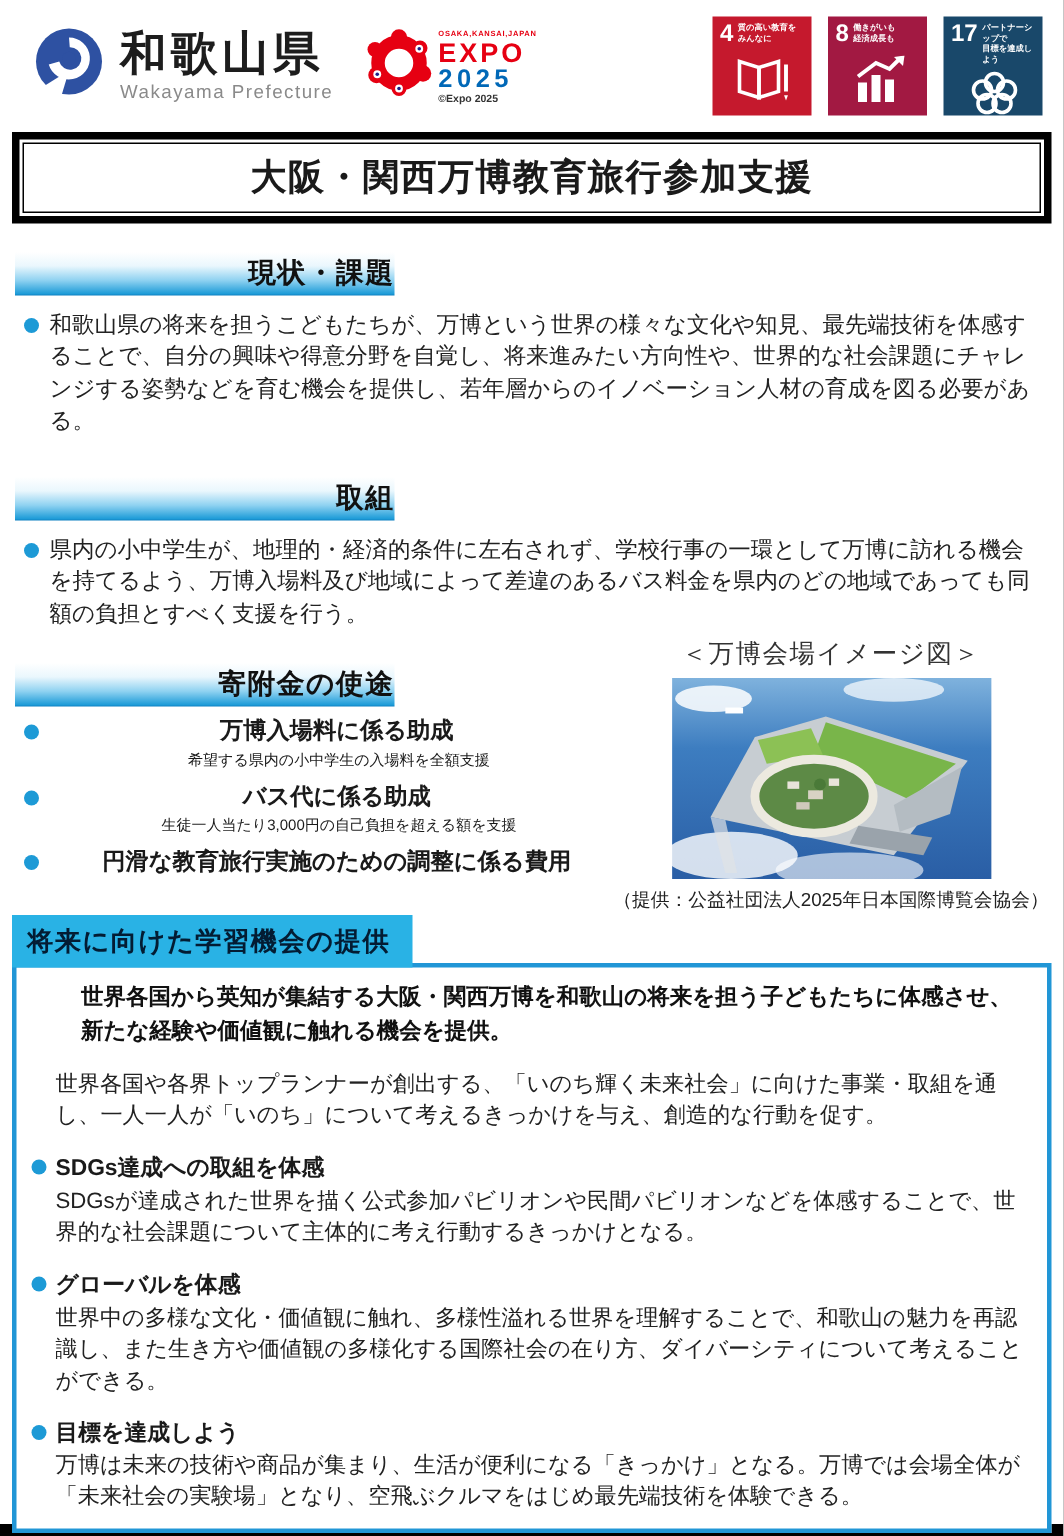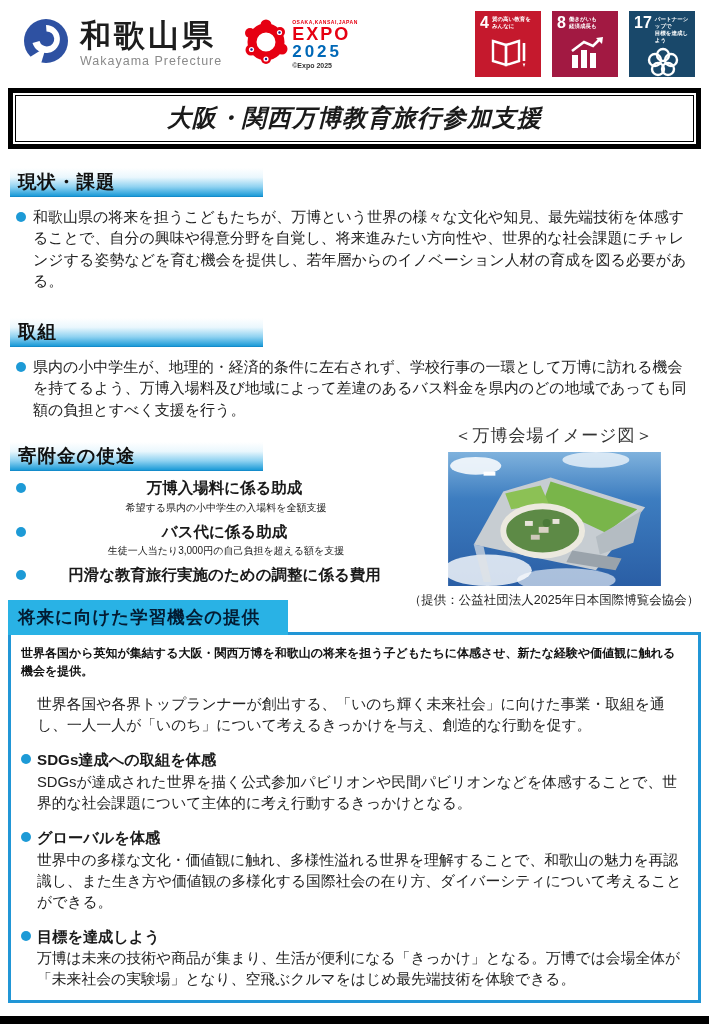--- a/index.html
+++ b/index.html
@@ -24,28 +24,28 @@
   .sdg { width:66px; height:66px; color:#fff; padding:4px 3px 2px 5px; display:flex; flex-direction:column; }
   .sdg-4 { background:#C5192D; }
   .sdg-8 { background:#A21942; }
   .sdg-17 { background:#19486A; }
   .sdg-top { display:flex; align-items:flex-start; }
   .sdg-num { font-size:16px; font-weight:bold; line-height:.95; }
   .sdg-label { font-size:5.5px; font-weight:bold; margin-left:3px; margin-top:1px; white-space:pre-line; line-height:1.3; }
   .sdg-icon { flex:1; display:flex; align-items:center; justify-content:center; }
 
   
-  .title-box { margin:4px 8px 0 8px; border:5px solid #000; padding:2px;font-style:italic; }
+  .title-box { margin:4px 8px 0 8px; border:5px solid #000; padding:2px; }
   .title-inner { border:1.5px solid #000; text-align:center; padding:6px 0 7px 0; }
   .title-inner span { font-size:24px; font-weight:bold; letter-spacing:1px; }
 
   
   .sec-bar { margin:0 0 0 10px; width:253px; height:29px;
     background:linear-gradient(180deg,#ffffff 0%,#eaf7fd 32%,#8fd2f1 65%,#1e9cd8 96%,#0d7fc0 100%);
-    padding:1px 0 0 8px; }
+    padding:1px 0 0 8px;text-align:right; }
   .sec-bar span { font-size:18.5px; font-weight:bold; color:#111; letter-spacing:1px; }
 
   
   .bullet-para { position:relative; margin:9px 16px 0 16px; padding-left:17px; font-size:15px; line-height:1.42; color:#222; }
   .dot { position:absolute; left:0; top:6px; width:10px; height:10px; border-radius:50%; background:#1d9ad6; }
 
   
   .two-col { position:relative; margin-top:22px; }
   .kifu-items { margin:6px 0 0 16px; width:400px; }
   .kifu-item { position:relative; padding-left:17px; margin-top:6px;text-align:center; }
@@ -53,23 +53,23 @@
   .kifu-desc { font-size:10px; line-height:1.5; padding-left:3px; }
 
   .venue-col { position:absolute; top:-18px; right:4px; width:302px; text-align:center; }
   .venue-caption { font-size:17px; color:#333; letter-spacing:1px; margin-bottom:5px; }
   .venue-img { width:215px; height:134px; margin:0 auto; display:block; }
   .venue-credit { font-size:12.5px; color:#222; white-space:nowrap; margin-top:6px; }
 
   
   .future-wrap { margin:14px 8px 0 8px; }
   .future-tab { display:inline-block; background:#29b2e5; color:#031c33; font-size:17.5px; font-weight:bold;
-    padding:5px 28px 6px 10px; letter-spacing:1px; position:relative; z-index:2; margin-bottom:-3px; }
+    padding:5px 15px 6px 10px; letter-spacing:1px; position:relative; z-index:2; margin-bottom:-3px;margin-top:10px; }
   .future-box { border:3px solid #2196d6; background:#fff; padding:9px 12px 10px 10px; position:relative; z-index:1; }
-  .future-intro { font-size:12px; font-weight:bold; line-height:1.5; color:#111; }
+  .future-intro { font-size:15px; font-weight:bold; line-height:1.5; color:#111;margin-left:33px; }
   .future-item { margin-top:14px; }
   .future-item-head { position:relative; padding-left:16px; font-size:15.2px; font-weight:bold; line-height:1.35; }
   .future-item-head .dot { top:4px; }
   .future-item-desc { font-size:14.8px; line-height:1.42; color:#222; padding-left:16px; margin-top:1px; }
   .bottom-bar { position:absolute; left:0; right:0; bottom:0; height:8px; background:#000; }
 </style>
 </head>
 <body>
 
 <div class="page">

